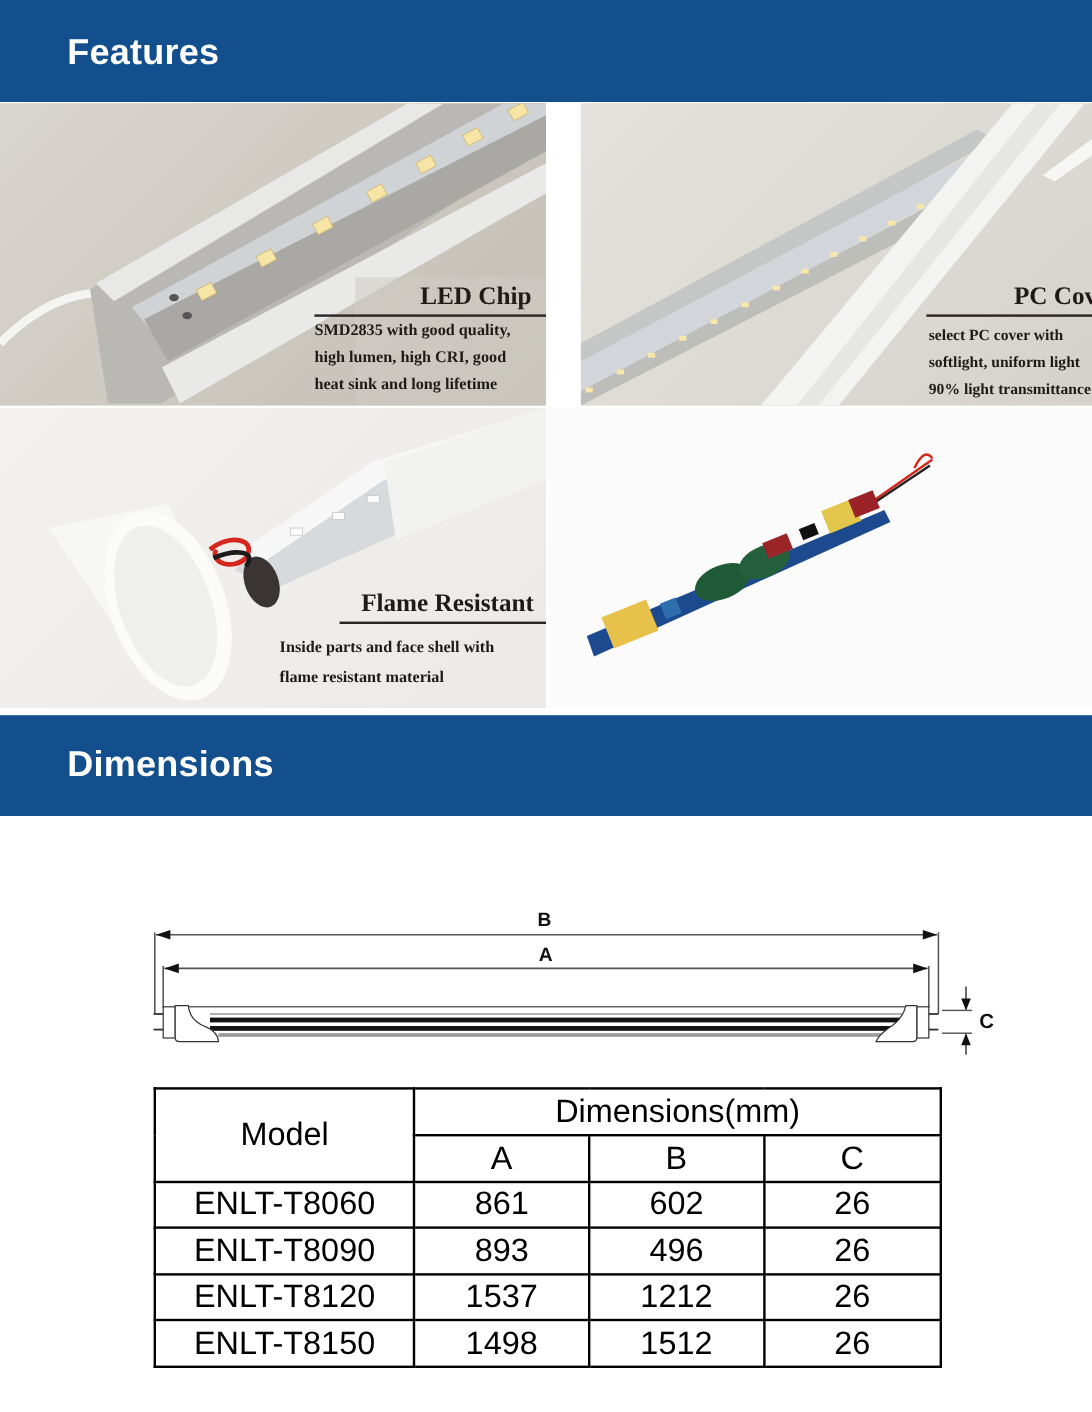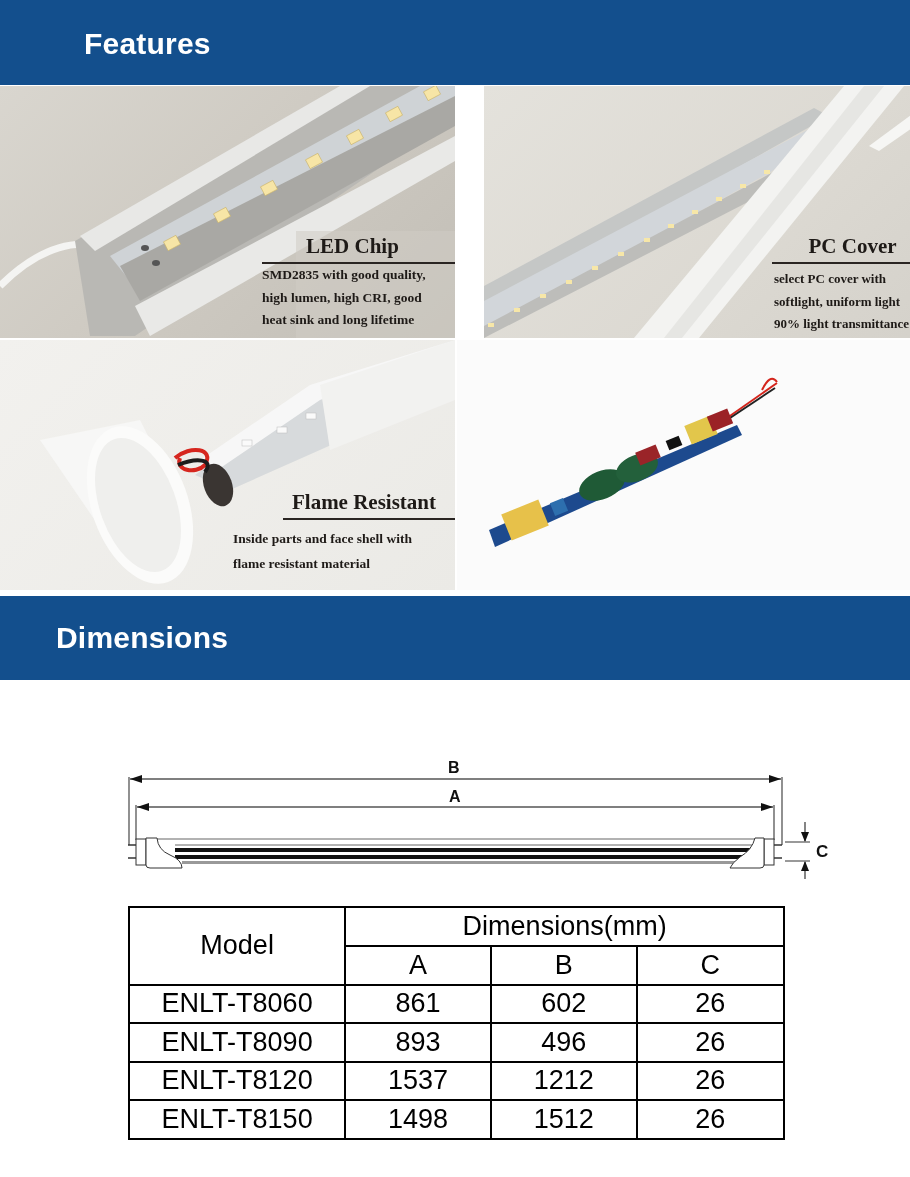--- a/index.html
+++ b/index.html
@@ -2,32 +2,32 @@
 <html><head>
 <meta charset="utf-8">
 <style>
   * { box-sizing: border-box; margin: 0; padding: 0; }
   html, body { width: 910px; height: 1177px; background: #ffffff; overflow: hidden; }
   body { position: relative; font-family: "Liberation Sans", sans-serif; }
 
   .banner { position: absolute; left: 0; width: 910px; background: #134f8d; color: #fff; }
   .banner-title { position: absolute; left: 56px; font-family: "Liberation Sans", sans-serif; font-weight: bold; font-size: 30px; letter-spacing: 0.2px; }
   #features-banner { top: 0; height: 85px; }
-  #features-banner .banner-title { top: 27px; margin-left: 28px; }
+  #features-banner .banner-title { top: 27px; }
   #dimensions-banner { top: 596px; height: 84px; }
   #dimensions-banner .banner-title { top: 25px; }
 
   .panel { position: absolute; overflow: hidden; }
   .p1 { left: 0; top: 86px; width: 455px; height: 252px; background: linear-gradient(135deg, #d9d6cf 0%, #cfcbc3 45%, #c2beb6 100%); }
   .p2 { left: 484px; top: 86px; width: 453px; height: 252px; background: linear-gradient(135deg, #e4e2dc 0%, #dcd9d2 60%, #d4d1ca 100%); }
   .p3 { left: 0; top: 340px; width: 455px; height: 250px; background: linear-gradient(135deg, #f2f1ee 0%, #ebeae6 100%); }
   .p4 { left: 457px; top: 340px; width: 453px; height: 250px; background: #fbfbfb; }
 
   .caption { position: absolute; font-family: "Liberation Serif", serif; color: #1e1a17; text-align: left; }
-  .cap-title { font-size: 21px; font-weight: bold; text-align: center; padding-right: 12px; padding-bottom: 3px; border-bottom: 2px solid #2a2522; }
+  .cap-title { font-size: 21px; font-weight: bold; text-align: right; padding-right: 12px; padding-bottom: 3px; border-bottom: 2px solid #2a2522; }
   .cap-body { font-size: 13.5px; font-weight: bold; line-height: 22.5px; margin-top: 0; white-space: nowrap; }
 
   .dim-table { position: absolute; left: 128px; top: 906px; width: 657px; border-collapse: collapse; font-family: "Liberation Sans", sans-serif; color: #000; }
   .dim-table td { border: 2px solid #000; text-align: center; font-size: 27px; height: 38.5px; padding: 0; line-height: 1; }
   .dim-table .model-head { width: 217px; }
   .dim-table .col-a { width: 146px; }
   .dim-table .col-b { width: 146px; }
   .dim-table .col-c { width: 148px; }
   .dim-table .head-row1 td { height: 39px; }
 

